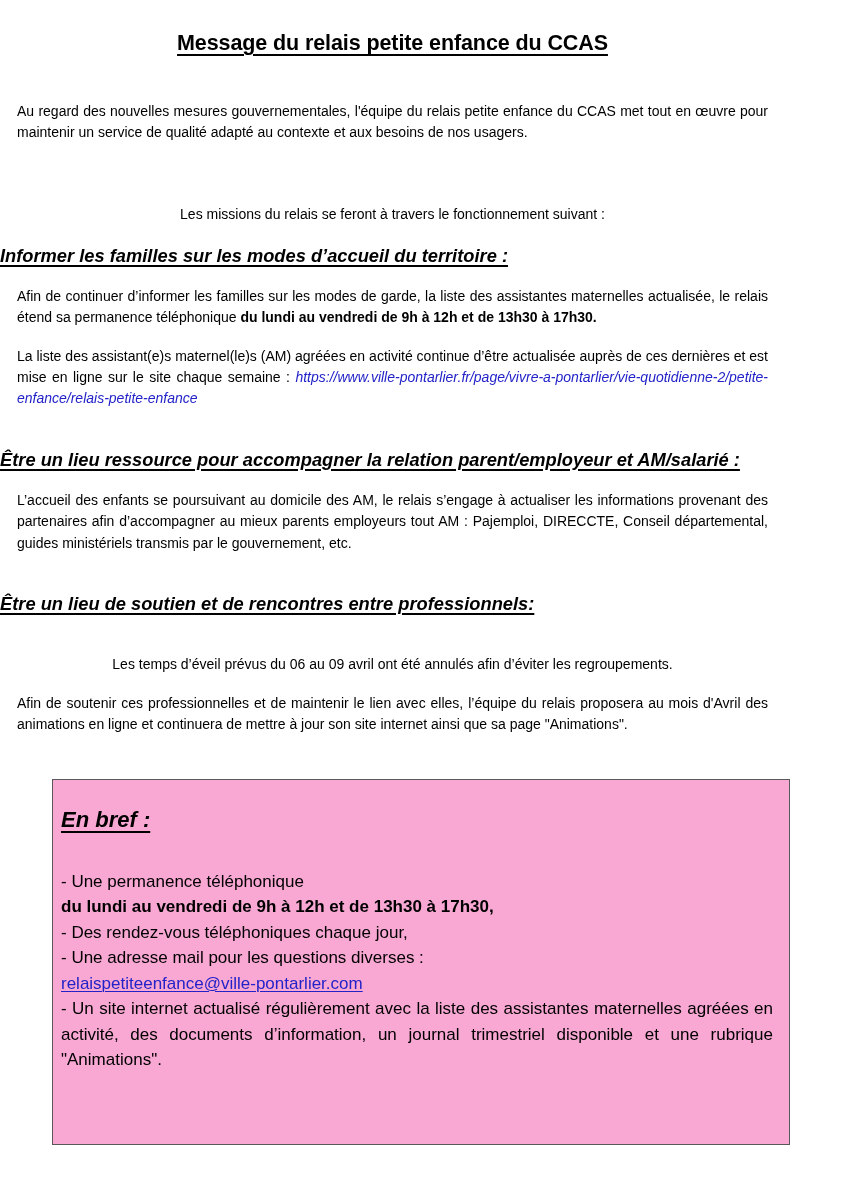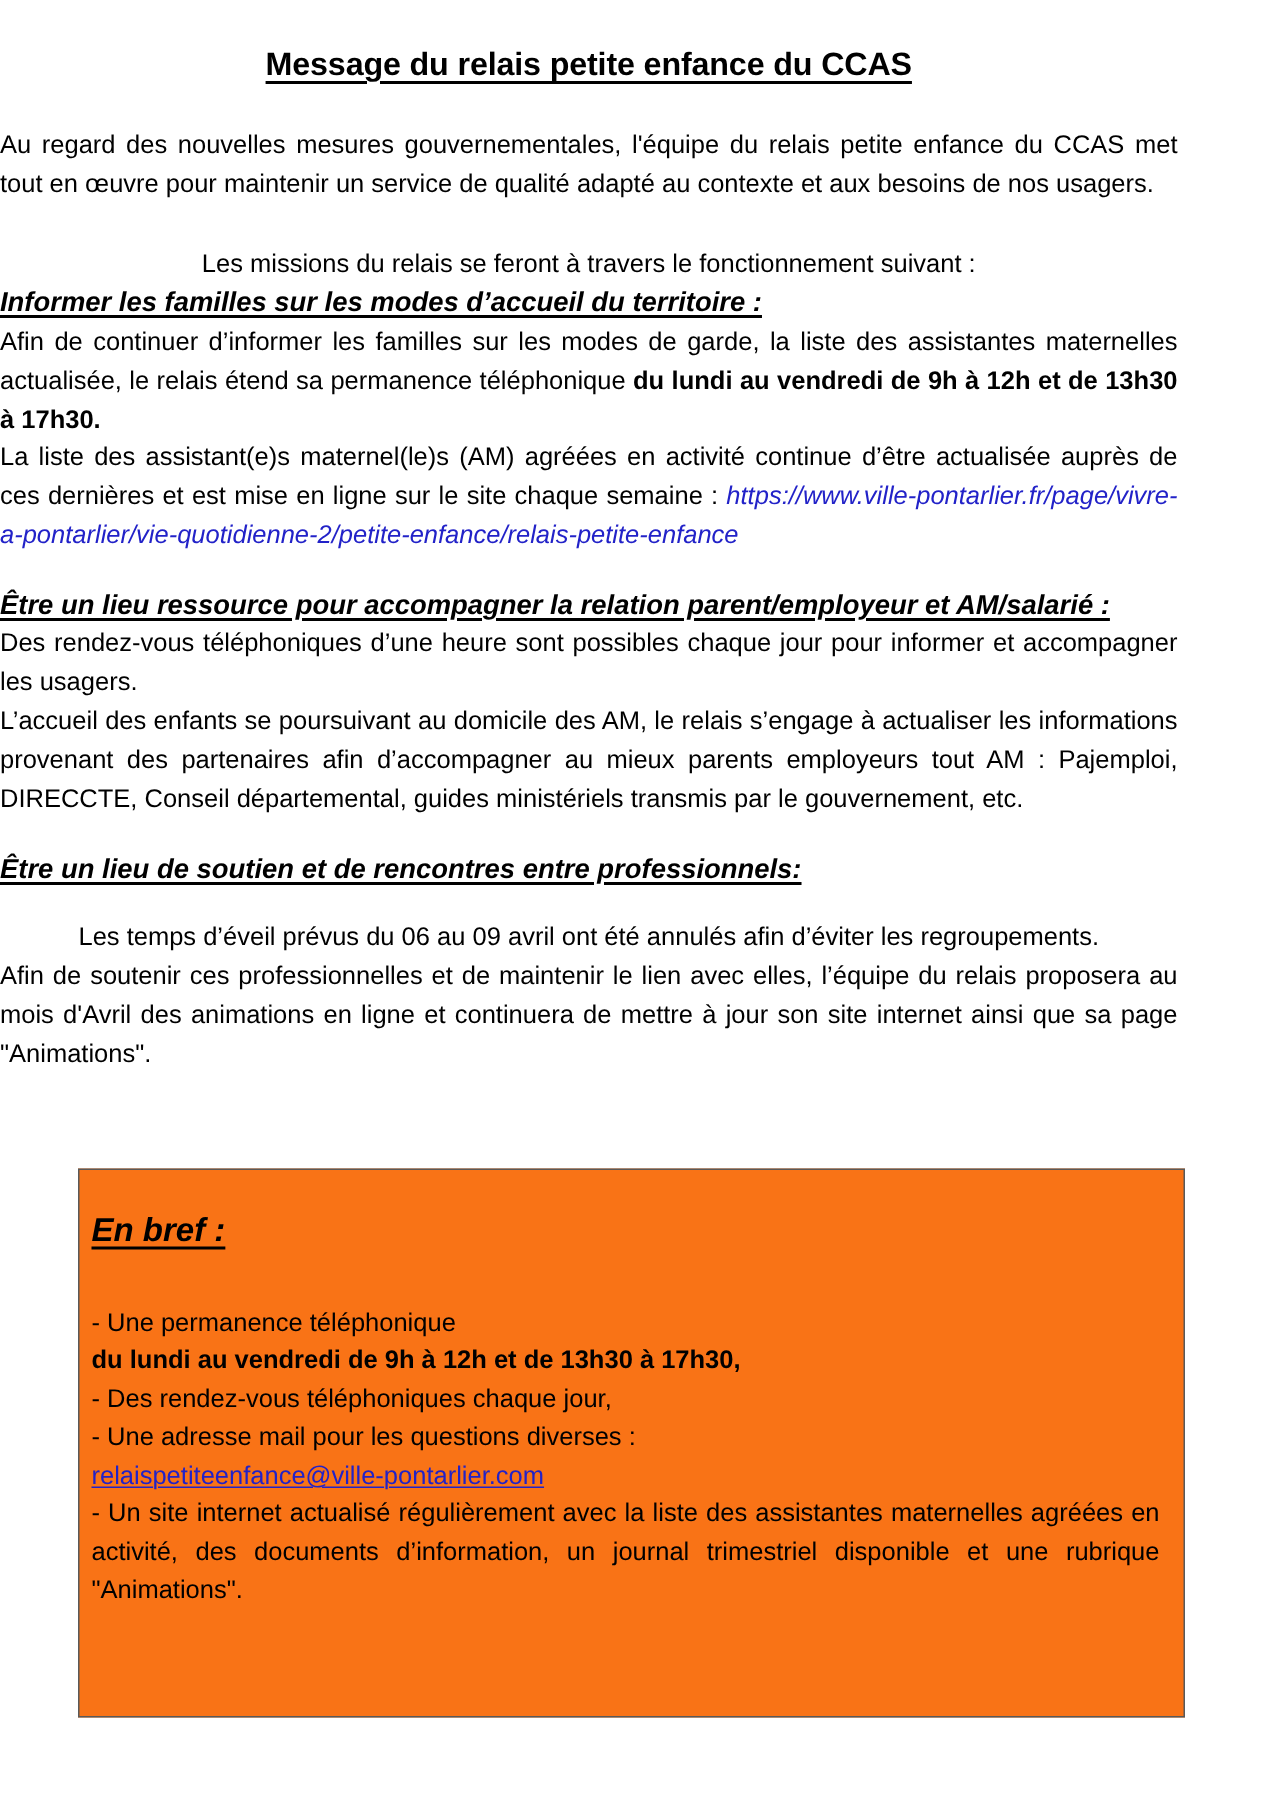--- a/index.html
+++ b/index.html
@@ -42,22 +42,22 @@
 
   
   .body-wrap {
     margin: 0 auto;
     padding: 0;
     width: 785px;           
     box-sizing: border-box;
   }
 
   p.para {
-    margin: 0;
-    font-size: 17px;
+    margin: 17px;
+    font-size: 14px;
     line-height: 1.52;
     text-align: justify;
     text-justify: inter-word;
   }
   p.para.left {
     text-align: center;
   }
 
   .spacer-lg { height: 27px; }
   .spacer-md { height: 20px; }
@@ -85,21 +85,21 @@
 
   
   .box {
     position: absolute;
     left: 52px;
     top: 779px;
     width: 738px;
     height: 366px;
     box-sizing: border-box;
     border: 1.4px solid #595959;
-    background: #f97316;
+    background: #f9a8d4;
   }
   .box-inner {
     padding: 26px 16px 0 8px;
   }
   .box-head {
     margin: 0;
     font-size: 22px;
     font-weight: bold;
     font-style: italic;
     text-decoration: underline;
@@ -145,21 +145,20 @@
 
     <p class="para left">Les missions du relais se feront à travers le fonctionnement suivant :</p>
 
     <p class="subhead">Informer les familles sur les modes d’accueil du territoire :</p>
     <p class="para"><span>Afin de continuer d’informer les familles sur les modes de garde, la liste des assistantes maternelles actualisée, le relais étend sa permanence téléphonique </span><span class="b">du lundi au vendredi de 9h à 12h et de 13h30 à 17h30.</span></p>
     <p class="para"><span>La liste des assistant(e)s maternel(le)s (AM) agréées en activité continue d’être actualisée auprès de ces dernières et est mise en ligne sur le site chaque semaine : </span><a class="link-italic" href="#">https://www.ville-pontarlier.fr/page/vivre-a-pontarlier/vie-quotidienne-2/petite-enfance/relais-petite-enfance</a></p>
 
     <div class="spacer-md"></div>
 
     <p class="subhead">Être un lieu ressource pour accompagner la relation parent/employeur et AM/salarié :</p>
-    <p class="para">Des rendez-vous téléphoniques d’une heure sont possibles chaque jour pour informer et accompagner les usagers.</p>
     <p class="para">L’accueil des enfants se poursuivant au domicile des AM, le relais s’engage à actualiser les informations provenant des partenaires afin d’accompagner au mieux parents employeurs tout AM : Pajemploi, DIRECCTE, Conseil départemental, guides ministériels transmis par le gouvernement, etc.</p>
 
     <div class="spacer-md"></div>
 
     <p class="subhead">Être un lieu de soutien et de rencontres entre professionnels:</p>
 
     <div class="spacer-md"></div>
 
     <p class="para left">Les temps d’éveil prévus du 06 au 09 avril ont été annulés afin d’éviter les regroupements.</p>
     <p class="para">Afin de soutenir ces professionnelles et de maintenir le lien avec elles, l’équipe du relais proposera au mois d'Avril des animations en ligne et continuera de mettre à jour son site internet ainsi que sa page "Animations".</p>

